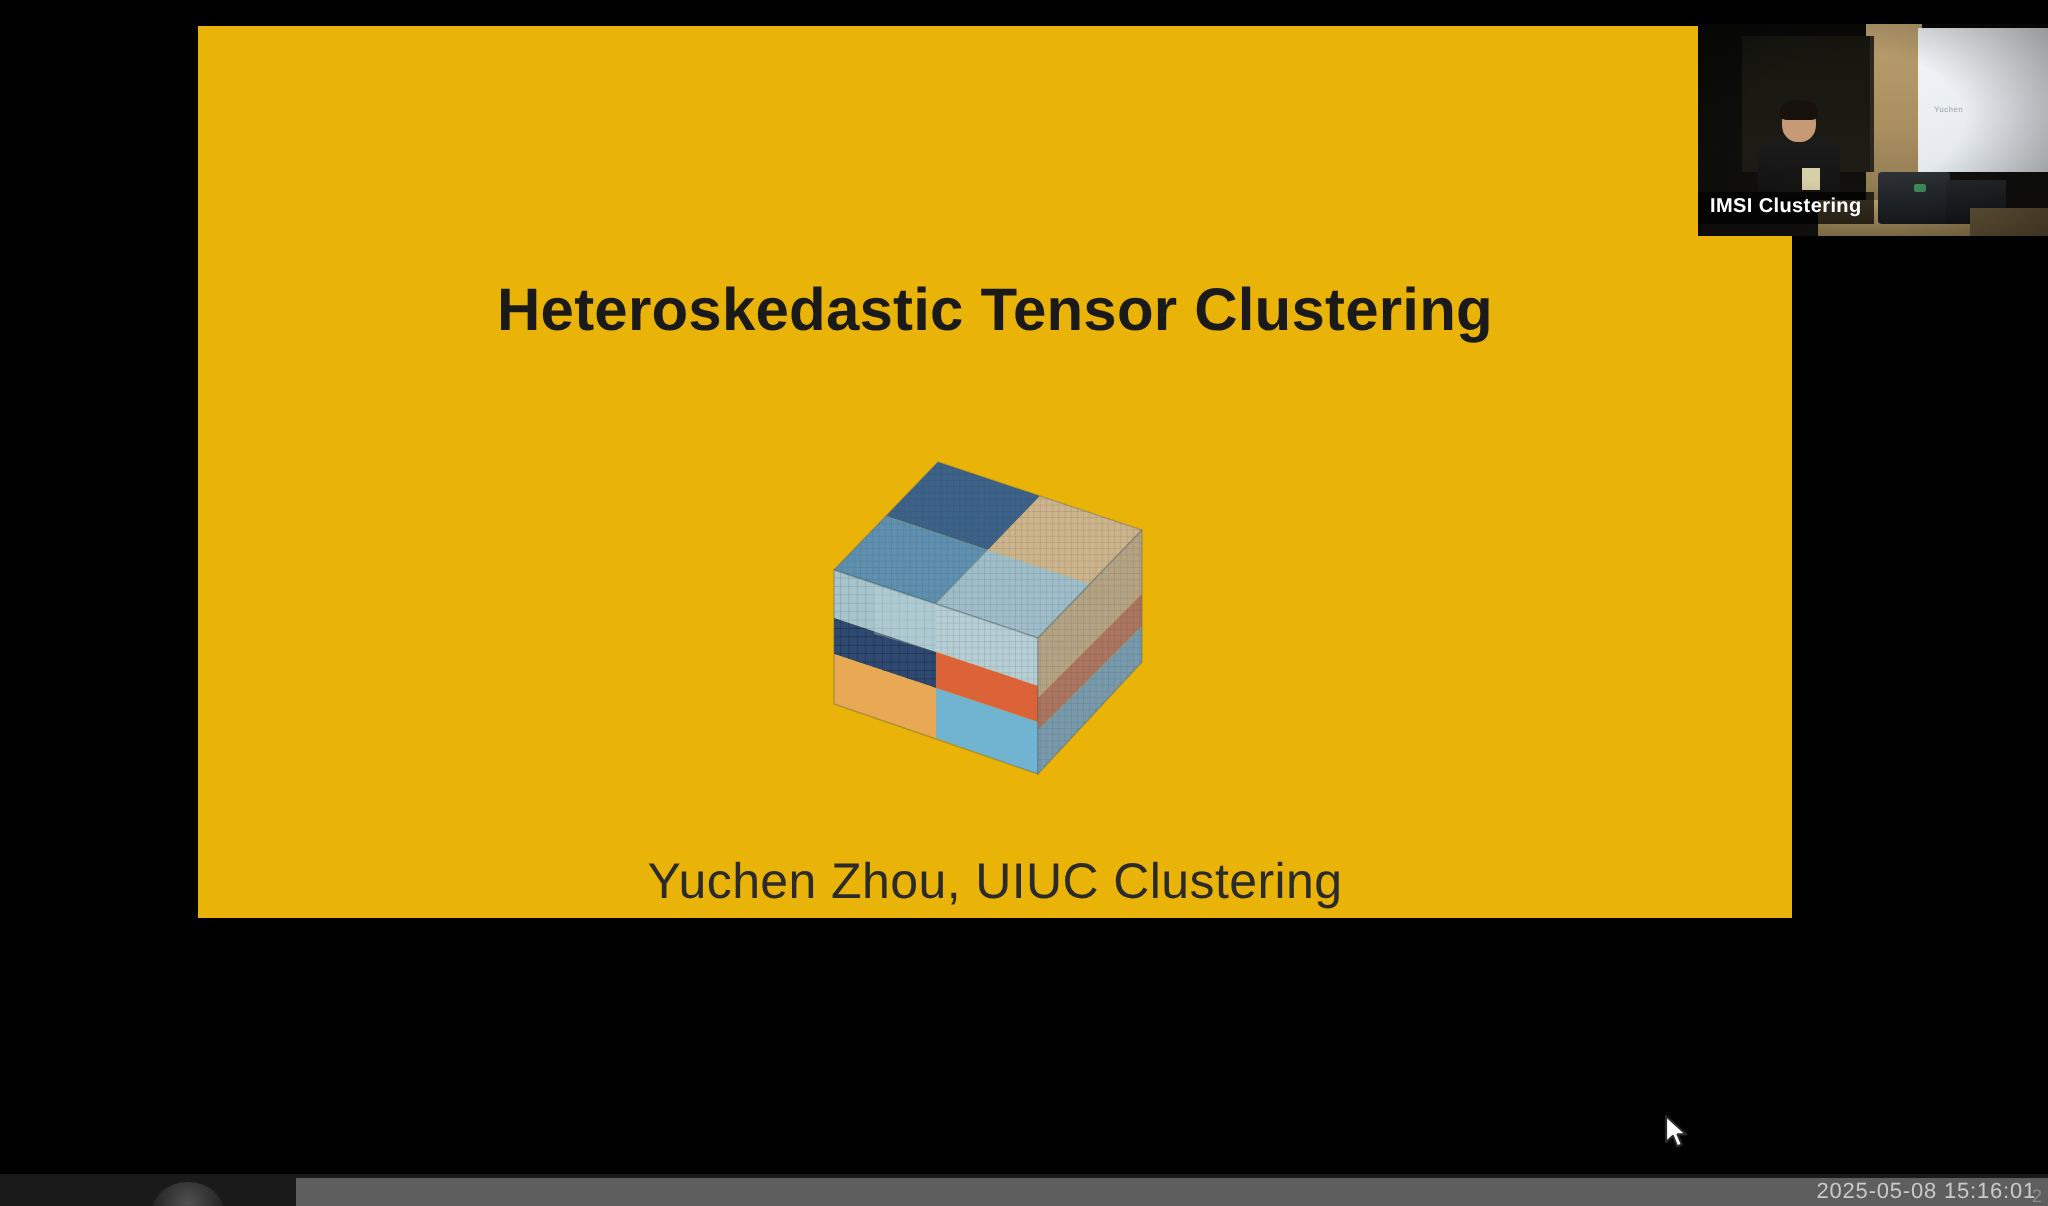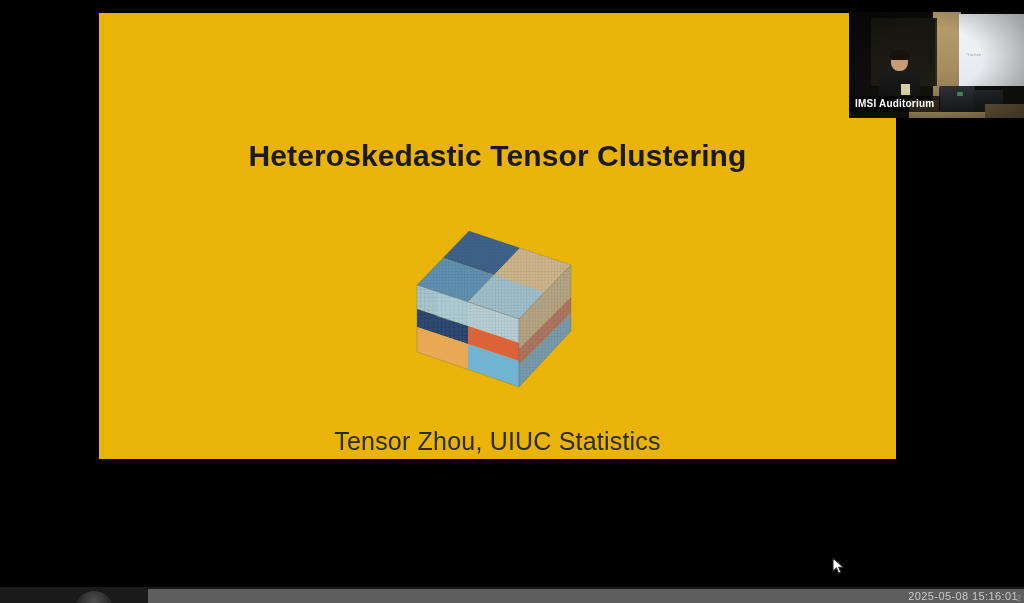--- a/index.html
+++ b/index.html
@@ -175,40 +175,40 @@
           <polygon points="120,156 172,104 172,122 120,178" fill="#7fa3b4"></polygon>
           <polygon points="120,110 172,56 172,122 120,178" fill="url(#gridFine)"></polygon>
           <polygon points="120,110 172,56 172,122 120,178" fill="rgba(60,80,95,0.10)"></polygon>
           <polygon points="120,110 172,56 172,122 120,178" fill="none" stroke="rgba(75,90,105,0.35)" stroke-width="0.7"></polygon>
         </g>
 
         <polygon points="38,84 69,93 69,117 38,108" fill="rgba(190,215,220,0.30)"></polygon>
       </svg>
     </div>
 
-    <div id="slide-author">Tensor Zhou,  UIUC Statistics</div>
+    <div id="slide-author">Yuchen Zhou,  UIUC Clustering</div>
   </div>
 
   <div id="pip">
     <div class="pip-layer" id="pip-wall"></div>
     <div class="pip-layer" id="pip-wallcol"></div>
     <div class="pip-layer" id="pip-screen"></div>
     <div id="pip-screen-text">Yuchen</div>
     <div class="pip-layer" id="pip-board"></div>
     <div class="pip-layer" id="pip-body"></div>
     <div class="pip-layer" id="pip-badge"></div>
     <div class="pip-layer" id="pip-head"></div>
     <div class="pip-layer" id="pip-hair"></div>
     <div class="pip-layer" id="pip-table"></div>
     <div class="pip-layer" id="pip-laptop"></div>
     <div class="pip-layer" id="pip-laptop-dot"></div>
     <div class="pip-layer" id="pip-monitor"></div>
     <div class="pip-layer" id="pip-desk2"></div>
     <div class="pip-layer" id="pip-vig"></div>
-    <div id="pip-label">IMSI Auditorium</div>
+    <div id="pip-label">IMSI Clustering</div>
   </div>
 
   <div id="controlbar">
     <div id="play-button"></div>
     <div id="progress-track">
       <div id="timestamp">2025-05-08 15:16:01</div>
     </div>
     <div id="page-indicator">2</div>
   </div>
 

